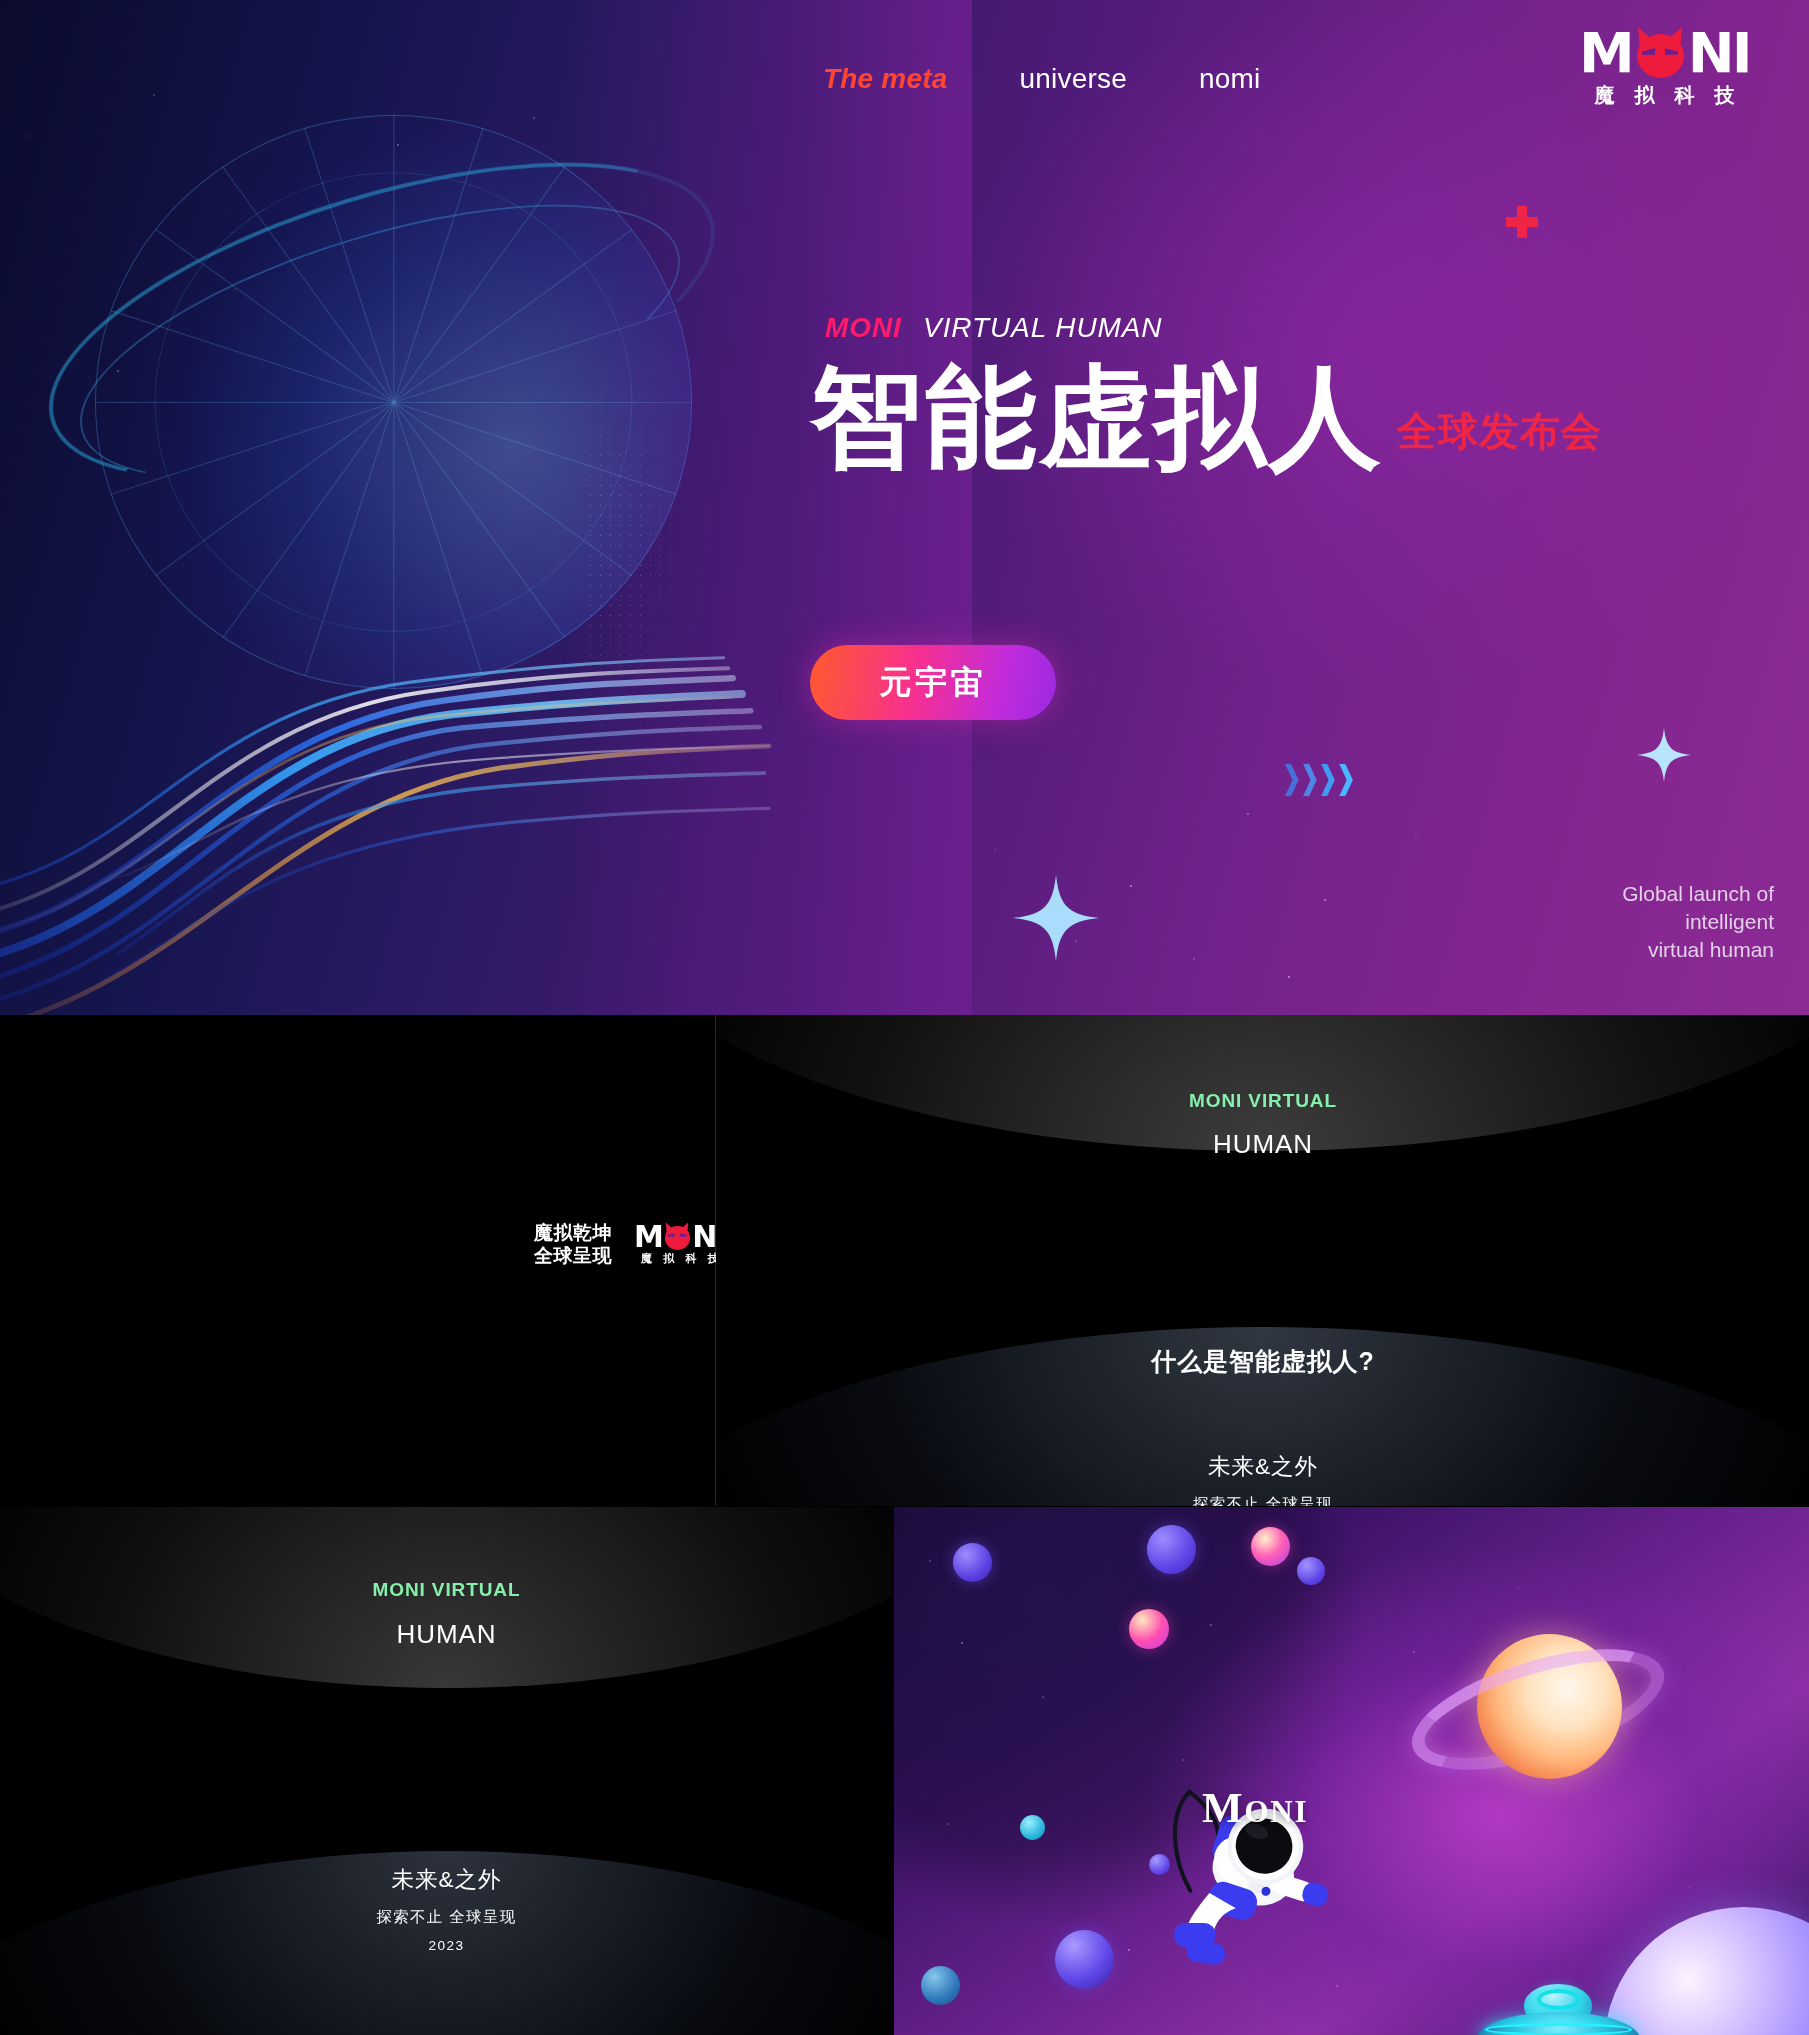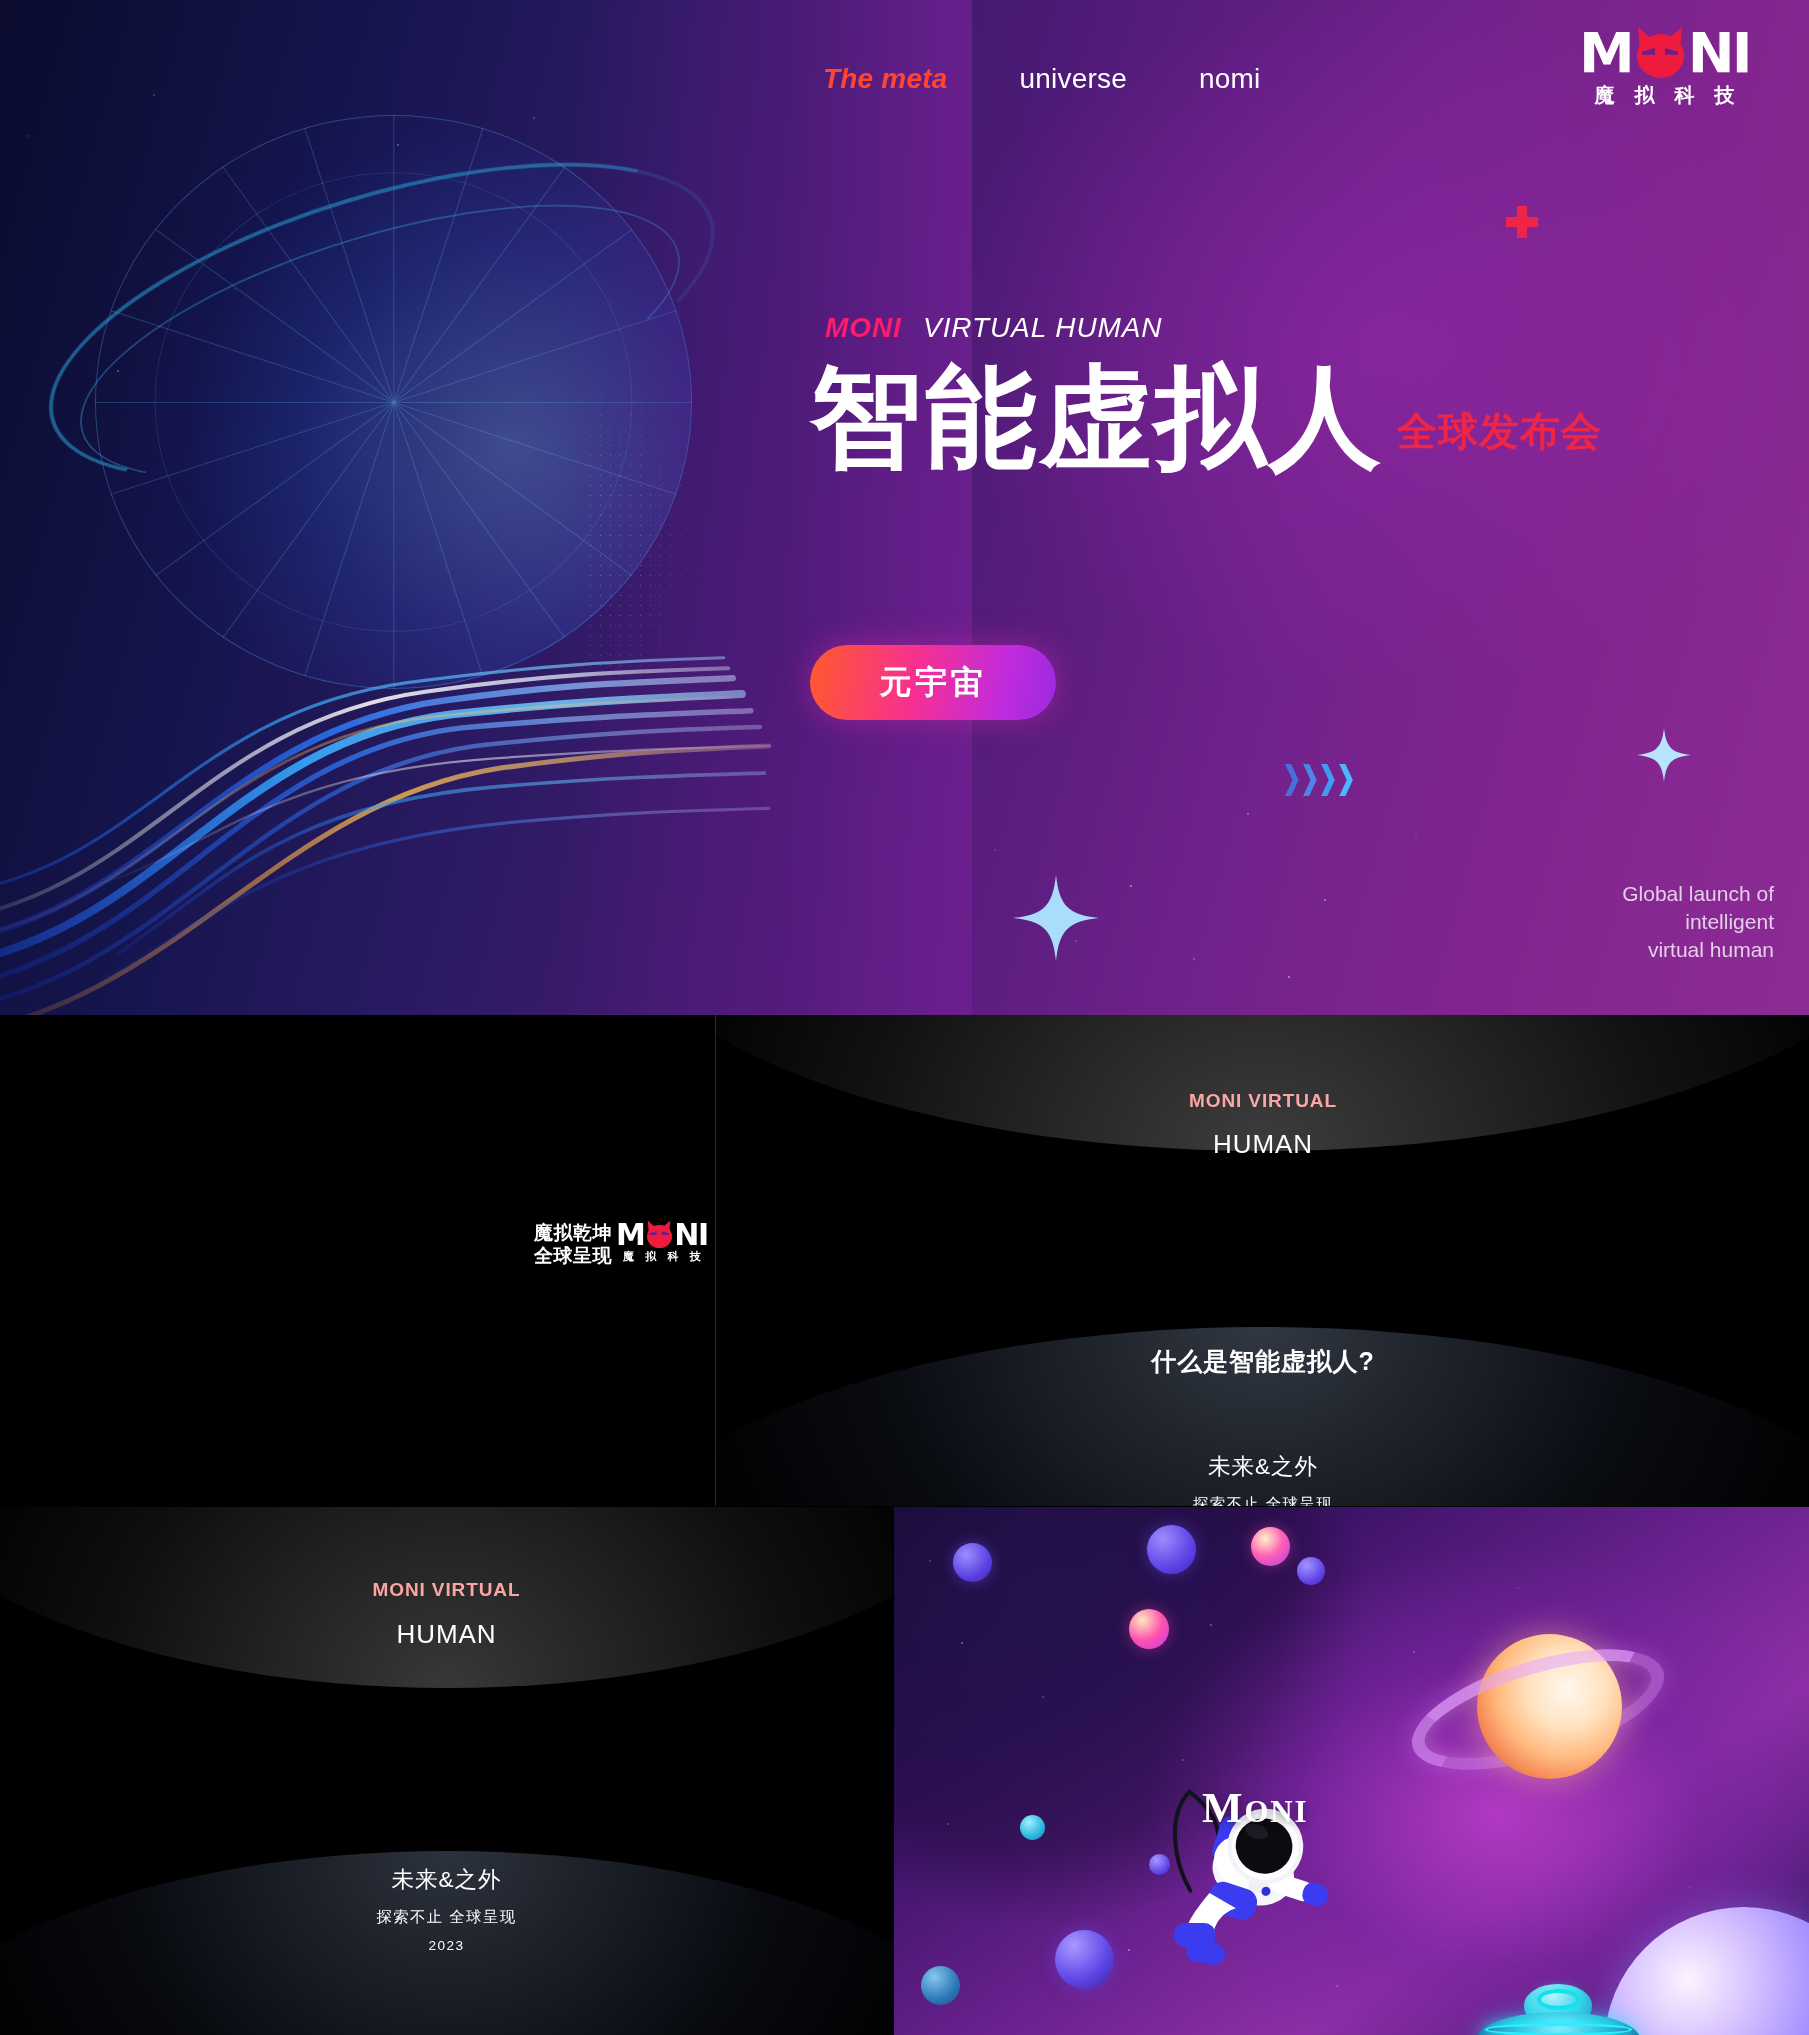--- a/index.html
+++ b/index.html
@@ -126,34 +126,34 @@
 
   
   .panel{position:absolute;background:#000;overflow:hidden;}
   .pA{left:0;    top:1015px; width:715px; height:491px;}
   .pB{left:716px;top:1015px;width:1094px; height:491px;}
   .pC{left:0;    top:1507px; width:893px; height:528px;}
   .pD{left:894px;top:1507px;width:915px; height:528px;}
   .vdiv{position:absolute;left:715px;top:1015px;width:0.9px;height:491px;background:#2a2a36;}
 
   
-  .lockup{position:absolute;left:534px;top:1221px;display:flex;align-items:flex-start;gap:4px;}
+  .lockup{position:absolute;left:534px;top:1221px;display:flex;align-items:center;gap:22px;}
   .lock-cn{font-size:19px;font-weight:800;color:#fff;line-height:1.22;letter-spacing:0.5px;}
   .lock-logo{text-align:center;}
   .lock-row{display:flex;align-items:center;justify-content:center;}
   .lock-row .bl{font-size:30px;letter-spacing:-1.4px;}
   .lock-row .devil{width:28px;height:27px;margin:0 0.9px;}
   .lock-row .devil .face{left:1.4px;top:3.6px;width:25px;height:23.5px;}
   .lock-row .devil .horn{border-left-width:4.1px;border-right-width:4.1px;border-bottom-width:10px;top:-0.9px;}
   .lock-row .devil .eye{top:10.4px;width:7.2px;height:3.6px;}
   .lock-row .devil .eye.l{left:4.1px;} .lock-row .devil .eye.r{right:4.1px;}
   .lock-sub{font-size:11px;font-weight:700;color:#fff;letter-spacing:4.1px;padding-left:4.1px;margin-top:0.9px;}
 
   
-  .kicker{position:absolute;left:0;right:0;text-align:center;color:#fca5a5;font-size:19px;font-weight:800;letter-spacing:0.9px;}
+  .kicker{position:absolute;left:0;right:0;text-align:center;color:#86efac;font-size:19px;font-weight:800;letter-spacing:0.9px;}
   .kicker2{position:absolute;left:0;right:0;text-align:center;color:#fff;font-size:26px;font-weight:400;letter-spacing:0.9px;}
   .qline{position:absolute;left:0;right:0;text-align:center;color:#fff;font-size:25px;font-weight:800;letter-spacing:0.9px;}
   .blk{position:absolute;left:0;right:0;text-align:center;color:#fff;}
   .blk .l1{font-size:22.6px;font-weight:300;letter-spacing:0.9px;}
   .blk .l2{font-size:15.4px;font-weight:300;letter-spacing:1.4px;margin-top:11.8px;}
   .blk .l3{font-size:13.6px;font-weight:300;letter-spacing:1.4px;margin-top:10px;}
 
   
   .cosmic{position:absolute;inset:0;
     background:

